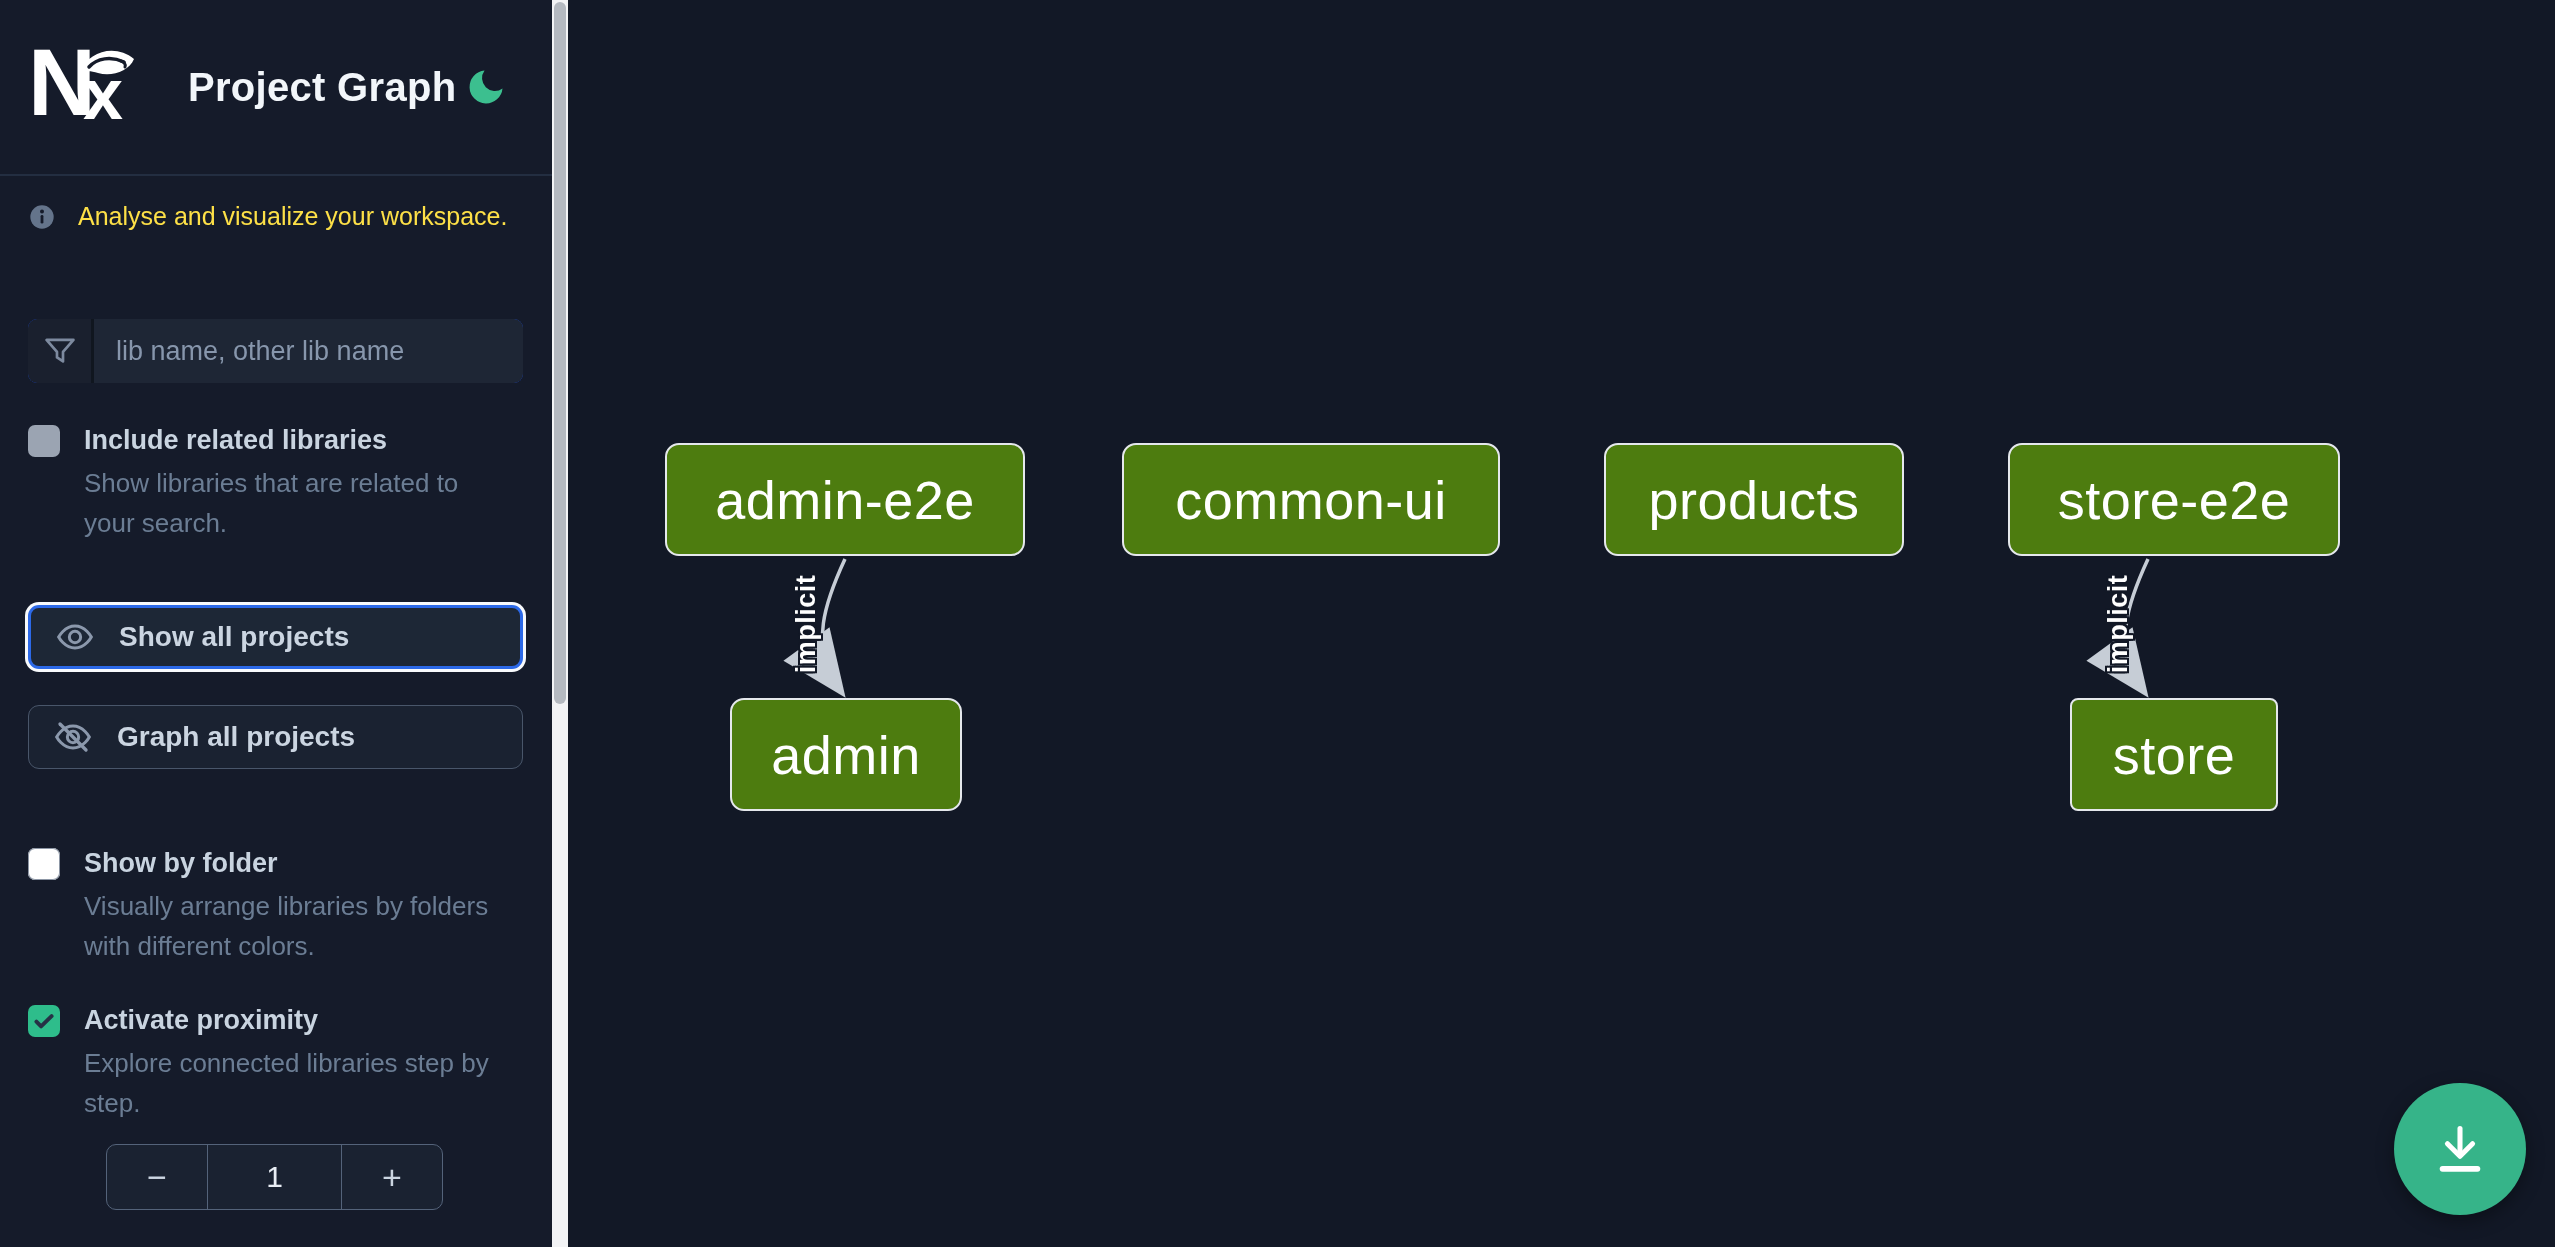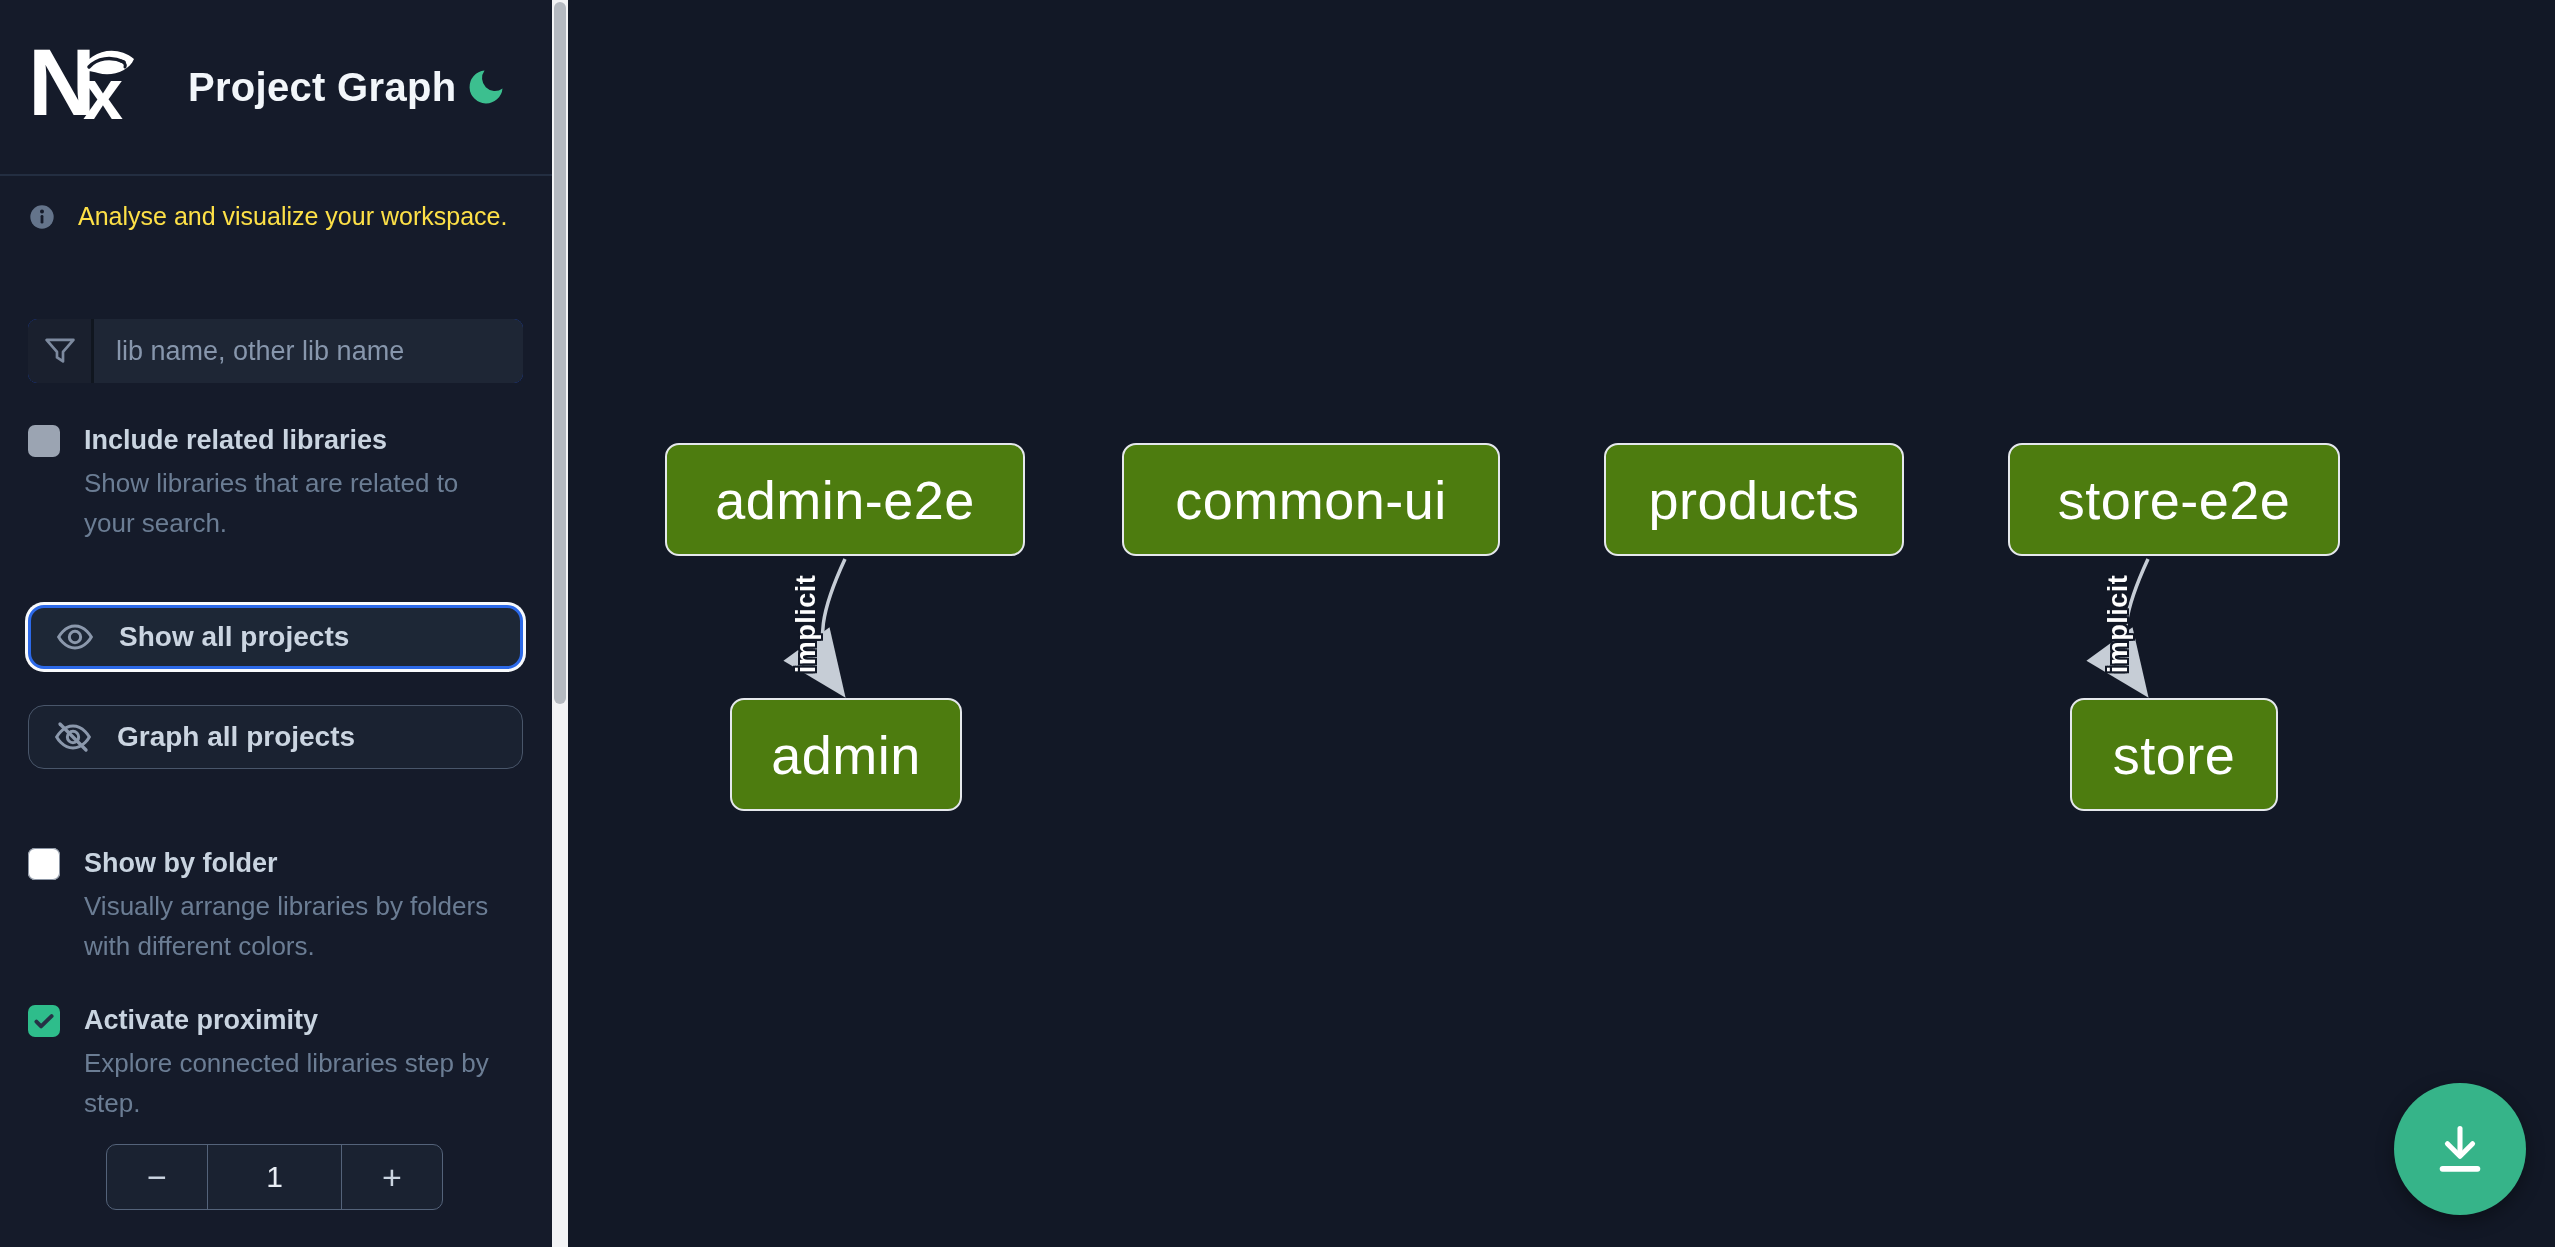--- a/index.html
+++ b/index.html
@@ -28,21 +28,21 @@
   .opt { display:flex; align-items:flex-start; gap:24px; margin-left:28px; }
   .cb { width:32px; height:32px; border-radius:7px; flex:none; margin-top:2px; cursor:pointer; display:flex; align-items:center; justify-content:center; }
   .cb-gray  { background:#9ba4b2; }
   .cb-white { background:#ffffff; box-shadow:0 0 0 1px #8c96a5 inset; }
   .cb-green { background:#2ebd8b; }
   .opt-text { width:430px; }
   .opt-label { font-size:27px; font-weight:700; color:#c9d4e0; line-height:34px; cursor:pointer; }
   .opt-desc { font-size:26px; color:#6b7d94; line-height:40px; margin-top:6px; }
 
   .btn { display:flex; align-items:center; gap:24px; width:495px; height:64px; margin:12px 0 0 28px; padding:0 24px;
-         border-radius:16px; background:#1a2231; border:1px solid #49566a; color:#cbd5e1;
+         border-radius:11px; background:#1a2231; border:1px solid #49566a; color:#cbd5e1;
          font-size:28px; font-weight:600; font-family:"Liberation Sans",sans-serif; cursor:pointer; }
   .btn-primary { background:#1d2736; border:3px solid #2c69e8; box-shadow:0 0 0 3px #f8fafc; }
 
   .stepper { display:flex; width:337px; height:66px; margin:21px 0 0 106px; border:1px solid #54637a; border-radius:10px; background:#1a2231; overflow:hidden; }
   .step-btn { width:100px; flex:none; background:none; border:none; color:#cbd5e1; font-size:34px; cursor:pointer; font-family:"Liberation Sans",sans-serif; }
   .step-val { flex:1; border-left:1px solid #54637a; border-right:1px solid #54637a; color:#e9eef5; font-size:30px; display:flex; align-items:center; justify-content:center; }
 
   .sb-track { position:absolute; top:0; right:0; width:16px; height:100%; background:#f2f3f5; }
   .sb-thumb { position:absolute; top:2px; left:2px; width:12px; height:702px; background:#b4b9c0; border-radius:6px; cursor:pointer; }
 
@@ -169,21 +169,21 @@
       </defs>
       <path d="M277 559 C258 600 240 646 272 690" fill="none" stroke="#c6cdd6" stroke-width="3.5" marker-end="url(#arrowhead)"></path>
       <path d="M1580 559 C1561 600 1543 646 1575 690" fill="none" stroke="#c6cdd6" stroke-width="3.5" marker-end="url(#arrowhead)"></path>
     </svg>
 
     <div class="node" style="left:97px;  top:443px; width:360px; height:113px;">admin-e2e</div>
     <div class="node" style="left:554px; top:443px; width:378px; height:113px;">common-ui</div>
     <div class="node" style="left:1036px;top:443px; width:300px; height:113px;">products</div>
     <div class="node" style="left:1440px;top:443px; width:332px; height:113px;">store-e2e</div>
     <div class="node" style="left:162px; top:698px; width:232px; height:113px;">admin</div>
-    <div class="node" style="left:1502px;top:698px; width:208px; height:113px;">store</div>
+    <div class="node" style="left:1502px;top:698px; width:208px; height:113px;border-radius:8px;">store</div>
 
     <div class="edge-label" style="left:168px;  top:604px;">implicit</div>
     <div class="edge-label" style="left:1480px; top:604px;">implicit</div>
 
     <button class="fab">
       <svg width="58" height="58" viewBox="0 0 24 24">
         <path d="M12 3.5v11" stroke="#ffffff" stroke-width="2.1" stroke-linecap="round" fill="none"></path>
         <path d="M6.8 9.8 12 15l5.2-5.2" stroke="#ffffff" stroke-width="2.1" stroke-linecap="round" stroke-linejoin="round" fill="none"></path>
         <path d="M4.8 20.2h14.4" stroke="#ffffff" stroke-width="2.4" stroke-linecap="round" fill="none"></path>
       </svg>

